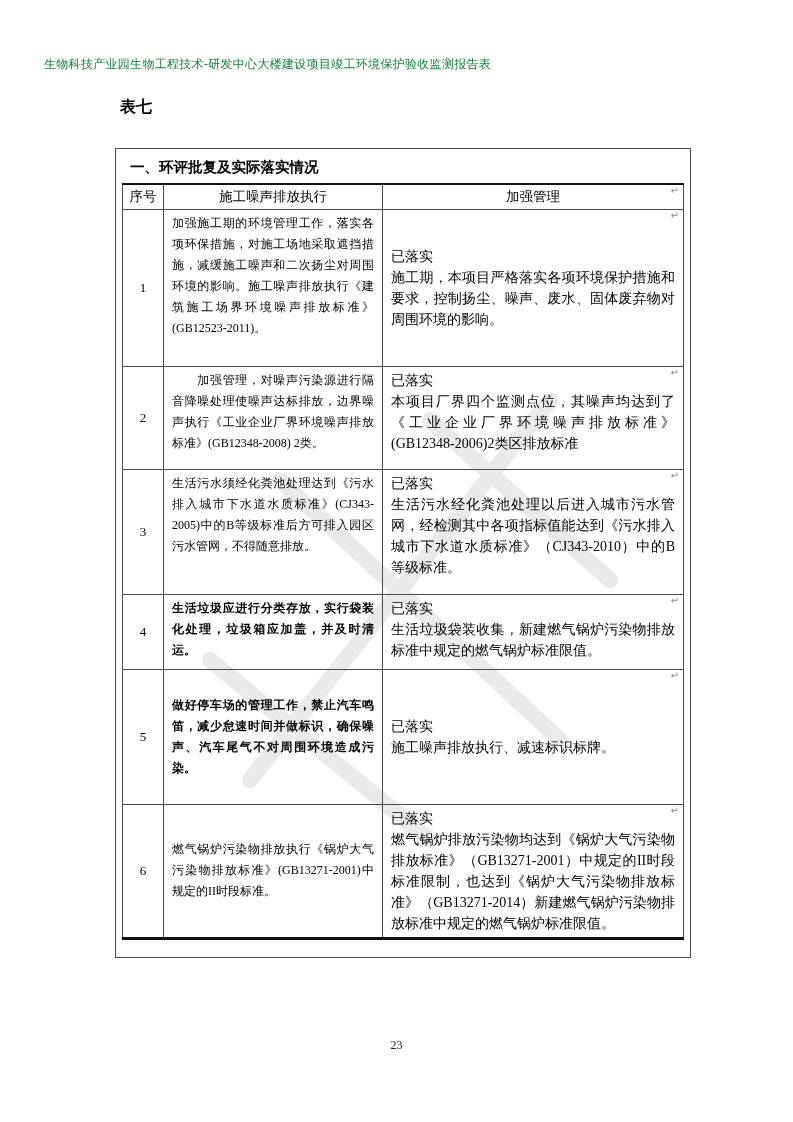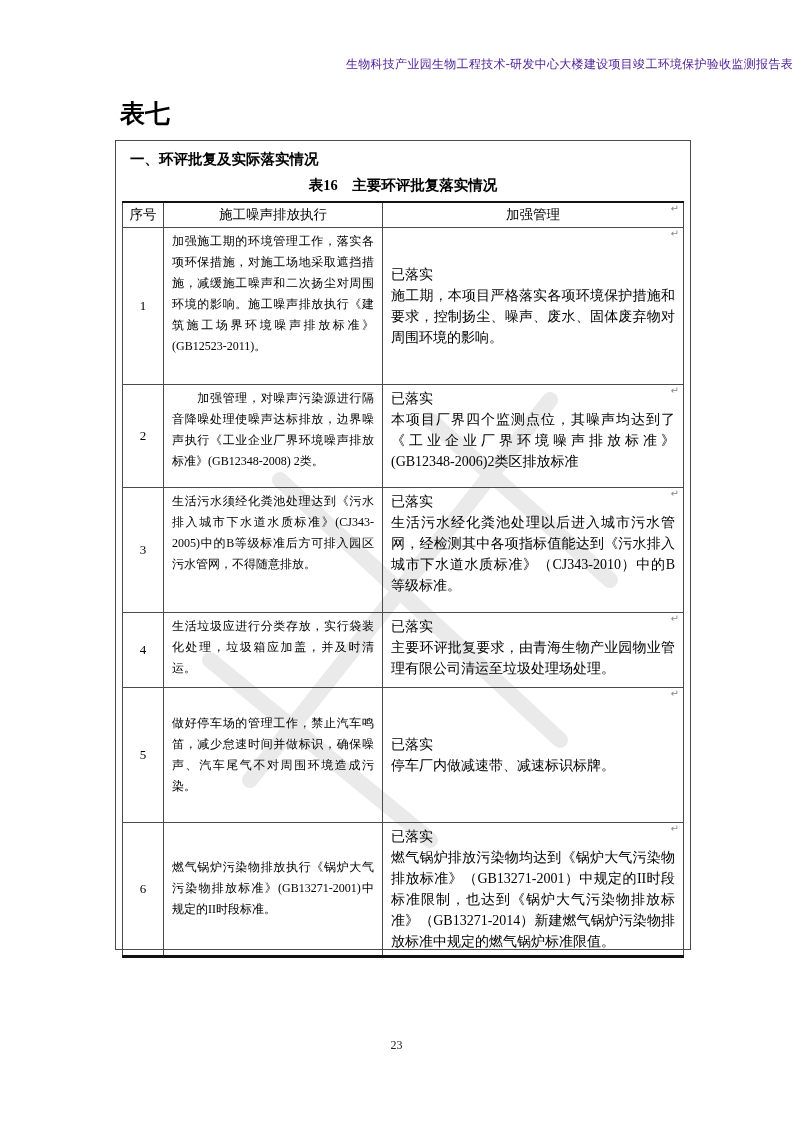--- a/index.html
+++ b/index.html
@@ -7,29 +7,29 @@
     position:relative;
     width:793px;height:1122px;
     background:#ffffff;
     margin:0 auto;
     font-family:"Liberation Serif","DejaVu Serif",serif;
     color:#111;
     overflow:hidden;
   }
   .doc-header{
     position:absolute;top:56px;left:0;right:0;
-    text-align:right;
-    font-size:12px;letter-spacing:0.3px;color:#4c1d95;
+    text-align:left;
+    font-size:12px;letter-spacing:0.3px;color:#15803d;padding-left:44px;
   }
   .section-label{
     position:absolute;top:97px;left:120px;
-    font-size:25px;font-weight:bold;color:#000;
+    font-size:16px;font-weight:bold;color:#000;
   }
   .outer-box{
-    position:absolute;left:115px;top:140px;
+    position:absolute;left:115px;top:148px;
     width:576px;height:810px;
     border:1px solid #4a4a4a;
     box-sizing:border-box;
     background:transparent;
   }
   .section-title{
     margin:7px 0 0 14px;
     font-size:14.5px;font-weight:bold;color:#000;
     line-height:22px;
   }
@@ -105,21 +105,20 @@
       <path d="M 300 60 L 480 220"></path>
     </g>
   </svg>
 
   <div class="doc-header">生物科技产业园生物工程技术-研发中心大楼建设项目竣工环境保护验收监测报告表</div>
 
   <div class="section-label">表七</div>
 
   <div class="outer-box">
     <div class="section-title">一、环评批复及实际落实情况</div>
-    <div class="table-caption">表16　主要环评批复落实情况</div>
 
     <table class="approval-table">
       <colgroup>
         <col style="width:41px">
         <col style="width:219px">
         <col style="width:301px">
       </colgroup>
       <thead>
         <tr>
           <th>序号</th>
@@ -153,34 +152,34 @@
             <td class="no-cell">3</td>
             <td class="req-cell" style="vertical-align: top;">生活污水须经化粪池处理达到《污水排入城市下水道水质标准》(CJ343-2005)中的B等级标准后方可排入园区污水管网，不得随意排放。</td>
             <td class="status-cell" style="vertical-align: top;">
               <span class="pilcrow">↵</span>
               <div>已落实</div>
               <div>生活污水经化粪池处理以后进入城市污水管网，经检测其中各项指标值能达到《污水排入城市下水道水质标准》（CJ343-2010）中的B等级标准。</div>
             </td>
           </tr>
           <tr style="height: 75px;">
             <td class="no-cell">4</td>
-            <td class="req-cell" style="vertical-align: top;">生活垃圾应进行分类存放，实行袋装化处理，垃圾箱应加盖，并及时清运。</td>
+            <td class="req-cell" style="vertical-align: top; font-weight: bold;">生活垃圾应进行分类存放，实行袋装化处理，垃圾箱应加盖，并及时清运。</td>
             <td class="status-cell" style="vertical-align: top;">
               <span class="pilcrow">↵</span>
               <div>已落实</div>
-              <div>主要环评批复要求，由青海生物产业园物业管理有限公司清运至垃圾处理场处理。</div>
+              <div>生活垃圾袋装收集，新建燃气锅炉污染物排放标准中规定的燃气锅炉标准限值。</div>
             </td>
           </tr>
           <tr style="height: 135px;">
             <td class="no-cell">5</td>
-            <td class="req-cell" style="vertical-align: middle;">做好停车场的管理工作，禁止汽车鸣笛，减少怠速时间并做标识，确保噪声、汽车尾气不对周围环境造成污染。</td>
+            <td class="req-cell" style="vertical-align: middle; font-weight: bold;">做好停车场的管理工作，禁止汽车鸣笛，减少怠速时间并做标识，确保噪声、汽车尾气不对周围环境造成污染。</td>
             <td class="status-cell" style="vertical-align: middle;">
               <span class="pilcrow">↵</span>
               <div>已落实</div>
-              <div>停车厂内做减速带、减速标识标牌。</div>
+              <div>施工噪声排放执行、减速标识标牌。</div>
             </td>
           </tr>
           <tr style="height: 134px;">
             <td class="no-cell">6</td>
             <td class="req-cell" style="vertical-align: middle;">燃气锅炉污染物排放执行《锅炉大气污染物排放标准》(GB13271-2001)中规定的II时段标准。</td>
             <td class="status-cell" style="vertical-align: top;">
               <span class="pilcrow">↵</span>
               <div>已落实</div>
               <div>燃气锅炉排放污染物均达到《锅炉大气污染物排放标准》（GB13271-2001）中规定的II时段标准限制，也达到《锅炉大气污染物排放标准》（GB13271-2014）新建燃气锅炉污染物排放标准中规定的燃气锅炉标准限值。</div>
             </td>

